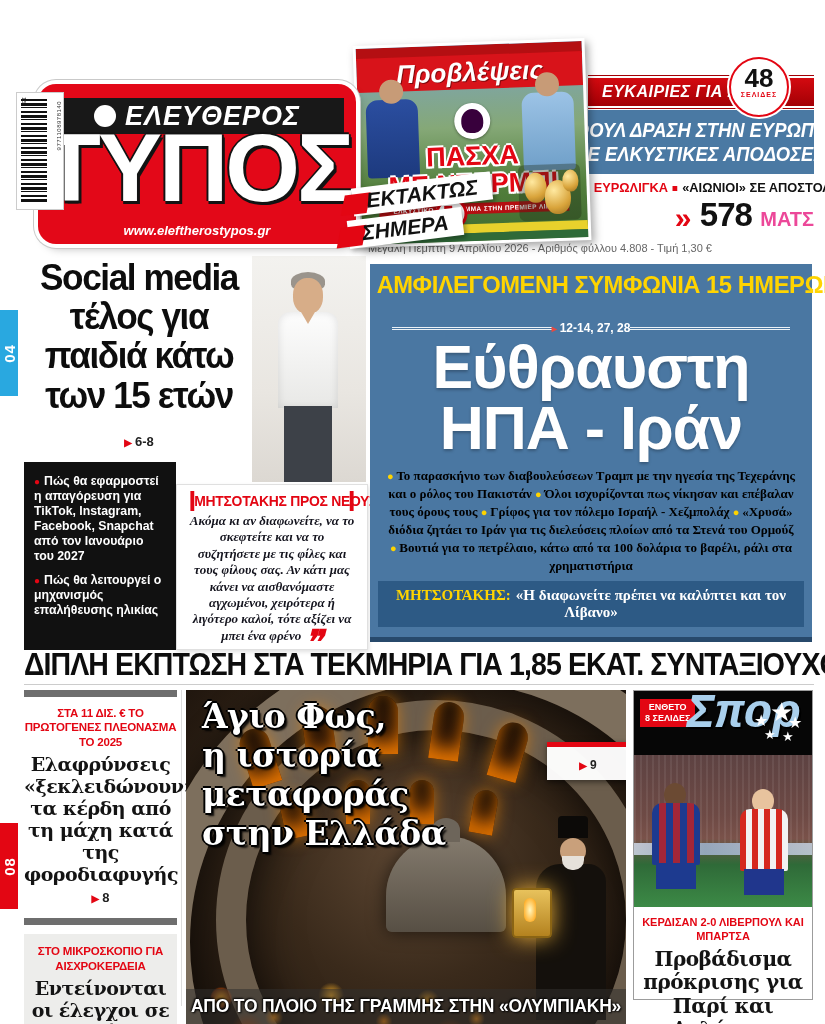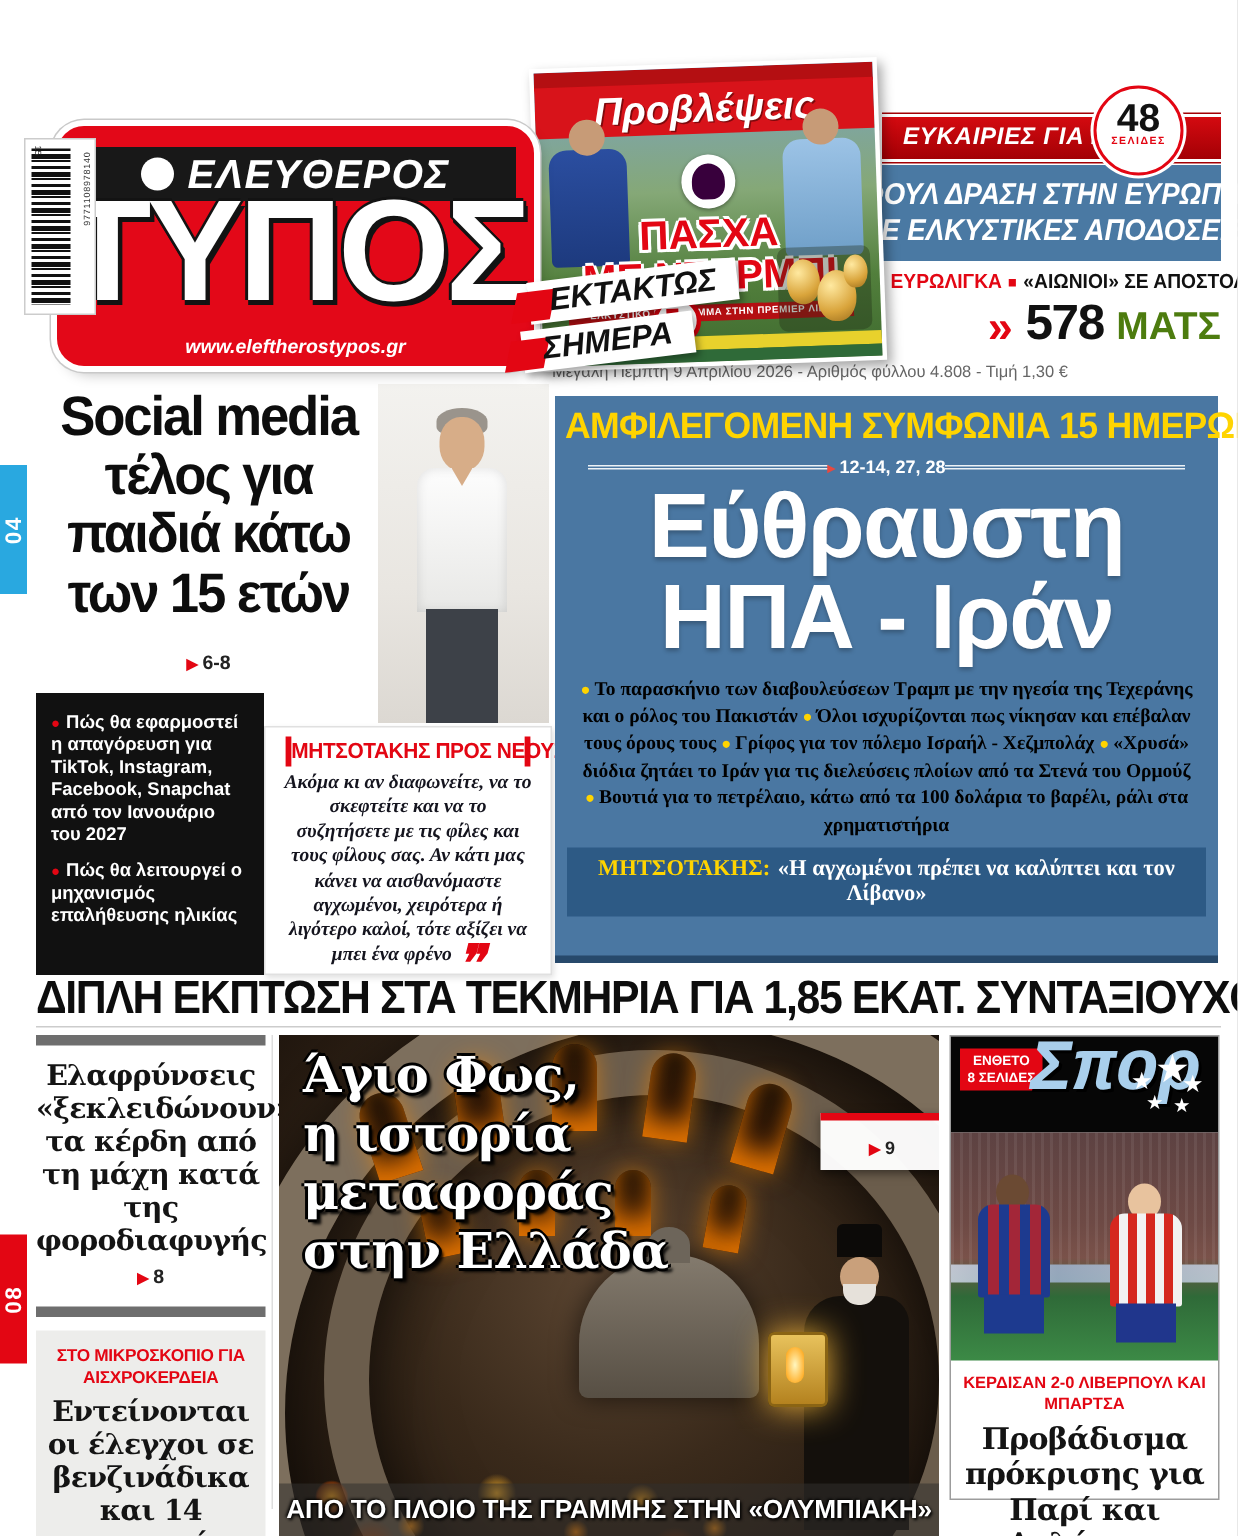--- a/index.html
+++ b/index.html
@@ -80,21 +80,21 @@
   .tr-badge .l{font-size:7px;color:#e30613;letter-spacing:1px;font-weight:bold;}
   .tr-blue{position:absolute;left:588px;top:110px;width:226px;height:64px;background:#4a79a3;
      display:flex;flex-direction:column;align-items:center;justify-content:center;}
   .tr-blue div{color:#fff;font-style:italic;font-weight:bold;font-size:20px;line-height:1.2;white-space:nowrap;transform:scaleX(.92);}
   .tr-euro{position:absolute;left:588px;top:180px;width:226px;text-align:center;font-weight:bold;font-size:13.5px;white-space:nowrap;transform:scaleX(.95);}
   .tr-euro .red{color:#e30613;}
   .tr-euro .sq{display:inline-block;width:5px;height:5px;background:#e30613;margin:0 5px 1px;}
   .tr-mats{position:absolute;left:588px;top:196px;width:226px;text-align:right;}
   .tr-mats .chev{color:#e30613;font-weight:bold;font-size:30px;vertical-align:-2px;letter-spacing:-2px;}
   .tr-mats .num{color:#111;font-weight:bold;font-size:33px;letter-spacing:-1px;margin-left:6px;}
-  .tr-mats .lbl{color:#4d7c0f;font-weight:bold;font-size:26px;margin-left:4px;text-align:center;}
+  .tr-mats .lbl{color:#ec4899;font-weight:bold;font-size:20px;margin-left:4px;text-align:center;}
   .dateline{position:absolute;left:368px;top:242px;font-size:11px;color:#666;}
 
   
   .left-head{position:absolute;left:22px;top:258px;width:234px;text-align:center;font-weight:bold;
      font-size:37px;line-height:1.06;letter-spacing:-1.5px;transform:scaleX(.95);color:#0d0d0d;}
   .pageref{font-weight:bold;font-size:13px;color:#222;}
   .pageref .arr{color:#e30613;font-size:10px;margin-right:3px;}
   .left-ref{position:absolute;left:22px;top:434px;width:234px;text-align:center;}
 
   
@@ -119,21 +119,21 @@
   
   .black-box{position:absolute;left:24px;top:462px;width:152px;height:188px;background:#111;color:#fff;
      padding:12px 10px;box-sizing:border-box;}
   .black-box p{margin:0 0 9px;font-size:12.3px;line-height:1.22;font-weight:bold;}
   .dot-r::before{content:"●";color:#e30613;font-size:10px;margin-right:4px;}
 
   
   .main-box{position:absolute;left:370px;top:264px;width:442px;height:378px;background:#4a77a2;
      border-bottom:5px solid #27496b;box-sizing:border-box;padding-top:7px;}
   .ms-kicker{text-align:center;color:#ffd400;font-weight:bold;font-size:24.5px;letter-spacing:-.5px;white-space:nowrap;transform:scaleX(.97);}
-  .ms-refrow{display:flex;align-items:center;gap:0;margin:5px 22px 2px;}
+  .ms-refrow{display:flex;align-items:center;gap:0;margin:22px 22px 2px;}
   .ms-refrow .rule{flex:1;border-top:3px double rgba(255,255,255,.9);}
   .ms-refrow .ref{color:#fff;font-weight:bold;font-size:12px;white-space:nowrap;}
   .ms-refrow .ref .arr{color:#e8493f;font-size:10px;margin-right:3px;}
   .ms-line{text-align:center;color:#fff;font-weight:bold;font-size:61px;line-height:1.0;letter-spacing:-1px;
      text-shadow:0 2px 3px rgba(0,0,0,.25);}
   .ms-bullets{margin:8px 14px 6px;text-align:center;font-family:"Liberation Serif",serif;font-weight:bold;
      font-size:13px;line-height:1.38;color:#000000;}
   .dot-y::before{content:"● ";color:#ffd400;font-size:11px;}
   .ms-strip{margin:4px 8px 0;background:#2d5a85;padding:6px 4px;text-align:center;
      font-family:"Liberation Serif",serif;font-weight:bold;font-size:15px;}
@@ -332,33 +332,34 @@
     <div class="ms-line">Εύθραυστη</div>
     <div class="ms-line">ΗΠΑ - Ιράν</div>
     <p class="ms-bullets">
       <span class="dot-y"></span><span>Το παρασκήνιο των διαβουλεύσεων Τραμπ με την ηγεσία της Τεχεράνης και ο ρόλος του Πακιστάν</span>
       <span class="dot-y"></span><span>Όλοι ισχυρίζονται πως νίκησαν και επέβαλαν τους όρους τους</span>
       <span class="dot-y"></span><span>Γρίφος για τον πόλεμο Ισραήλ - Χεζμπολάχ</span>
       <span class="dot-y"></span><span>«Χρυσά» διόδια ζητάει το Ιράν για τις διελεύσεις πλοίων από τα Στενά του Ορμούζ</span>
       <span class="dot-y"></span><span>Βουτιά για το πετρέλαιο, κάτω από τα 100 δολάρια το βαρέλι, ράλι στα χρηματιστήρια</span>
     </p>
     <div class="ms-strip">
-      <span class="spk">ΜΗΤΣΟΤΑΚΗΣ:</span><span class="txt">«Η αγχωμένοι πρέπει να καλύπτει και τον Λίβανο»</span>
+      <span class="spk">ΜΗΤΣΟΤΑΚΗΣ:</span><span class="txt">«Η διαφωνείτε πρέπει να καλύπτει και τον Λίβανο»</span>
     </div>
   </div>
 
   <div class="band">
     <span class="band-head">ΔΙΠΛΗ ΕΚΠΤΩΣΗ ΣΤΑ ΤΕΚΜΗΡΙΑ ΓΙΑ 1,85 ΕΚΑΤ. ΣΥΝΤΑΞΙΟΥΧΟΥΣ</span>
 
   </div>
   <div class="rule-h"></div>
   <div class="vrule"></div>
 
   <div class="bl-col">
     <div class="bl-bar"></div>
+    <div class="bl-kicker">ΣΤΑ 11 ΔΙΣ. € ΤΟ ΠΡΩΤΟΓΕΝΕΣ ΠΛΕΟΝΑΣΜΑ ΤΟ 2025</div>
     <div class="bl-head">Ελαφρύνσεις «ξεκλειδώνουν» τα κέρδη από τη μάχη κατά της φοροδιαφυγής</div>
     <div class="bl-ref pageref"><span class="arr">▶</span><span>8</span></div>
     <div class="bl-bar" style="margin-top:13px;"></div>
     <div class="bl-gray">
       <div class="bl-kicker">ΣΤΟ ΜΙΚΡΟΣΚΟΠΙΟ ΓΙΑ ΑΙΣΧΡΟΚΕΡΔΕΙΑ</div>
       <div class="bl-head">Εντείνονται οι έλεγχοι σε βενζινάδικα και 14 κατηγορίες τροφίμων</div>
 
     </div>
   </div>
 

